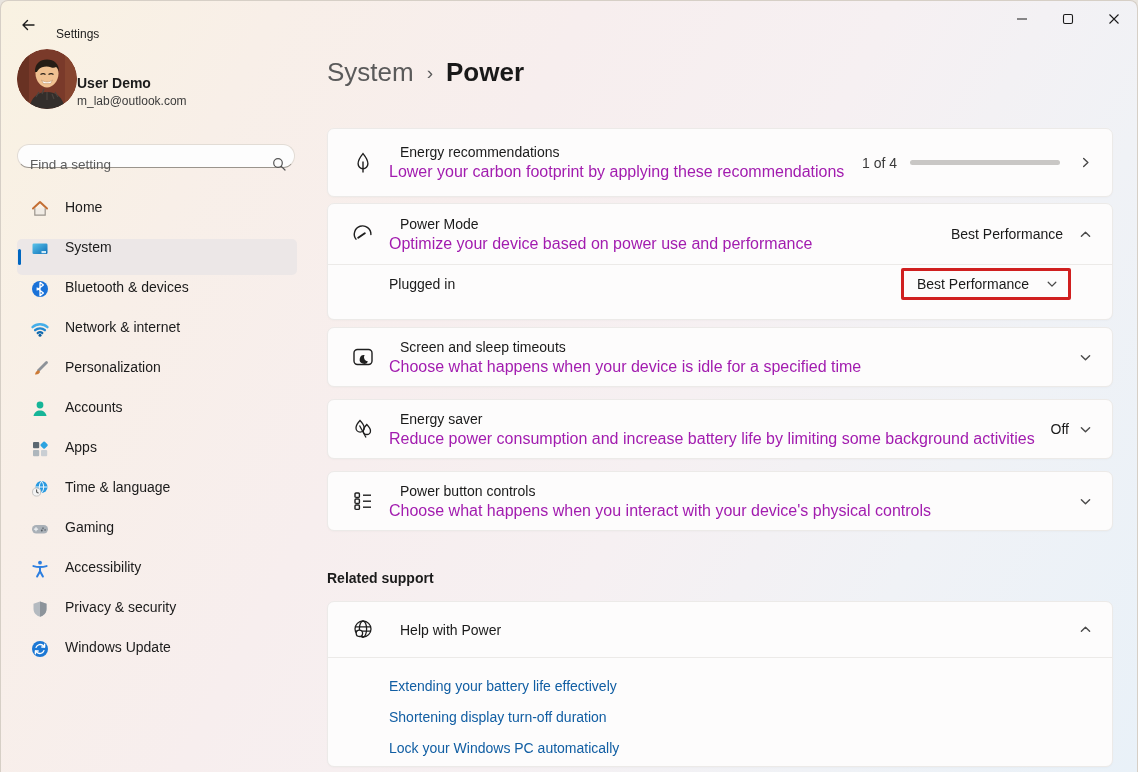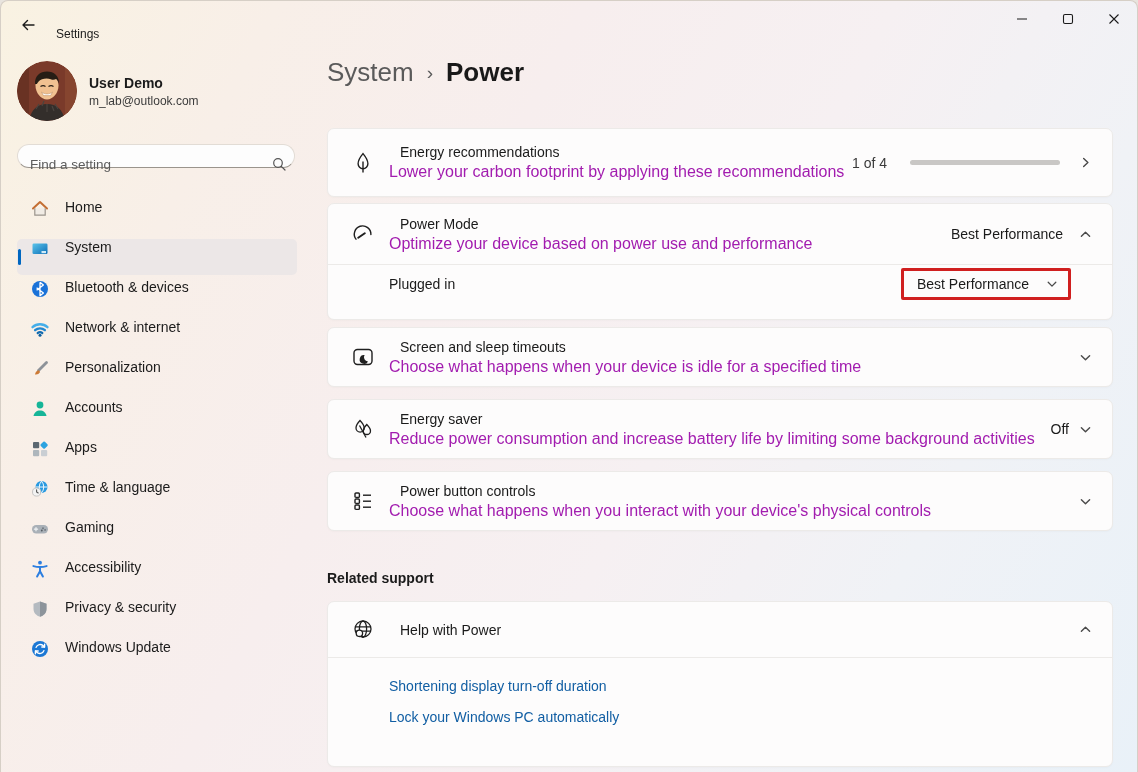--- a/index.html
+++ b/index.html
@@ -15,21 +15,21 @@
     background:linear-gradient(118deg,#f9f2e2 0%,#f8efe8 18%,#f7eeee 38%,#f6f0f2 58%,#f0f2f6 78%,#e9f1f8 100%);
   }
   
   .titlebar{position:absolute;top:0;left:0;right:0;height:44px;}
   .back-btn{position:absolute;left:14px;top:12px;width:26px;height:24px;display:flex;align-items:center;justify-content:center;border-radius:4px;cursor:pointer;}
   .app-title{position:absolute;left:55px;top:18px;font-size:12px;color:#1b1b1b;margin-top:8px;}
   .win-controls{position:absolute;right:0;top:0;display:flex;}
   .ctrl{width:46px;height:36px;display:flex;align-items:center;justify-content:center;}
   
   .sidebar{position:absolute;left:0;top:44px;width:312px;bottom:0;}
-  .user-card{position:absolute;left:16px;top:16px;display:flex;align-items:center;gap:12px;cursor:pointer;}
+  .user-card{position:absolute;left:16px;top:4px;display:flex;align-items:flex-end;cursor:pointer;}
   .avatar{width:60px;height:60px;border-radius:50%;overflow:hidden;flex:none;}
   .user-name{font-size:14px;font-weight:700;color:#1b1b1b;line-height:18px;}
   .user-email{font-size:12px;color:#3c3c3c;line-height:16px;margin-top:1px;}
   .search-box{position:absolute;left:16px;top:99px;width:278px;height:24px;box-sizing:border-box;
     background:#fdfdfd;border:1px solid #e2dcd5;border-bottom:1px solid #9a948c;border-radius:12px;
     display:flex;align-items:center;padding:16px 8px 0 10px;}
   .search-box input{flex:1;border:none;outline:none;background:transparent;font-size:13.5px;color:#444;
     font-family:"Liberation Sans",sans-serif;}
   .search-box input::placeholder{color:#5c5c5c;opacity:1;}
   .nav{position:absolute;left:16px;top:154px;width:280px;}
@@ -54,21 +54,21 @@
   .card-title{font-size:14px;color:#1a1a1a;margin-left:11px;}
   .card-desc{font-size:16px;color:#a21caf;}
   .c1{height:69px;margin-bottom:6px;}  .c1 .row{height:67px;}
   .c2{height:117px;margin-bottom:7px;}
   .c2 .row.head{height:60px;}
   .c2 .sub{height:39px;border-top:1px solid #eceae8;display:flex;align-items:center;padding:0 20px 0 61px;box-sizing:border-box;}
   .c3,.c4,.c5{height:60px;}  .c3 .row,.c4 .row,.c5 .row{height:58px;}
   .c3{margin-bottom:12px;} .c4{margin-bottom:12px;}
   .value-text{font-size:14px;color:#1a1a1a;}
   .right-group{display:flex;align-items:center;gap:16px;}
-  .progress-group{display:flex;align-items:center;gap:23px;}
+  .progress-group{display:flex;align-items:center;gap:13px;}
   .progress-label{font-size:14px;color:#3a3a3a;}
   .progress-track{width:150px;height:5px;border-radius:3px;background:#c9c7c5;overflow:hidden;}
   .progress-fill{height:100%;border-radius:3px;background:#0078d4;}
   .chev-pad{margin-left:5px;display:flex;}
   .sub .sub-label{flex:1;font-size:14px;color:#1a1a1a;}
   .annotation{border:3px solid #d01f1f;border-radius:2px;margin-right:21px;padding:5px 10px 5px 13px;
     display:flex;align-items:center;gap:17px;}
   .dropdown{display:flex;align-items:center;gap:17px;cursor:pointer;}
   .related-heading{margin-top:39px;font-size:14px;font-weight:700;color:#1b1b1b;}
   .c6{margin-top:15px;height:166px;overflow:hidden;}
@@ -457,20 +457,21 @@
           <span class="titles">
             <span class="card-title">Help with Power</span>
           </span>
           <span>
             <svg width="13" height="13" viewBox="0 0 12 12">
                 <path d="M2.2 7.7L6 3.9l3.8 3.8" fill="none" stroke="#4a4a4a" stroke-width="1.3" stroke-linecap="round" stroke-linejoin="round"></path>
               </svg>
           </span>
         </div>
         <div class="help-links">
+          <a class="help-link">Extending your battery life effectively</a>
           <a class="help-link">Shortening display turn-off duration</a>
           <a class="help-link">Lock your Windows PC automatically</a>
         </div>
       </div>
 
     </div>
   </div>
 </div>
 
 </body></html>

